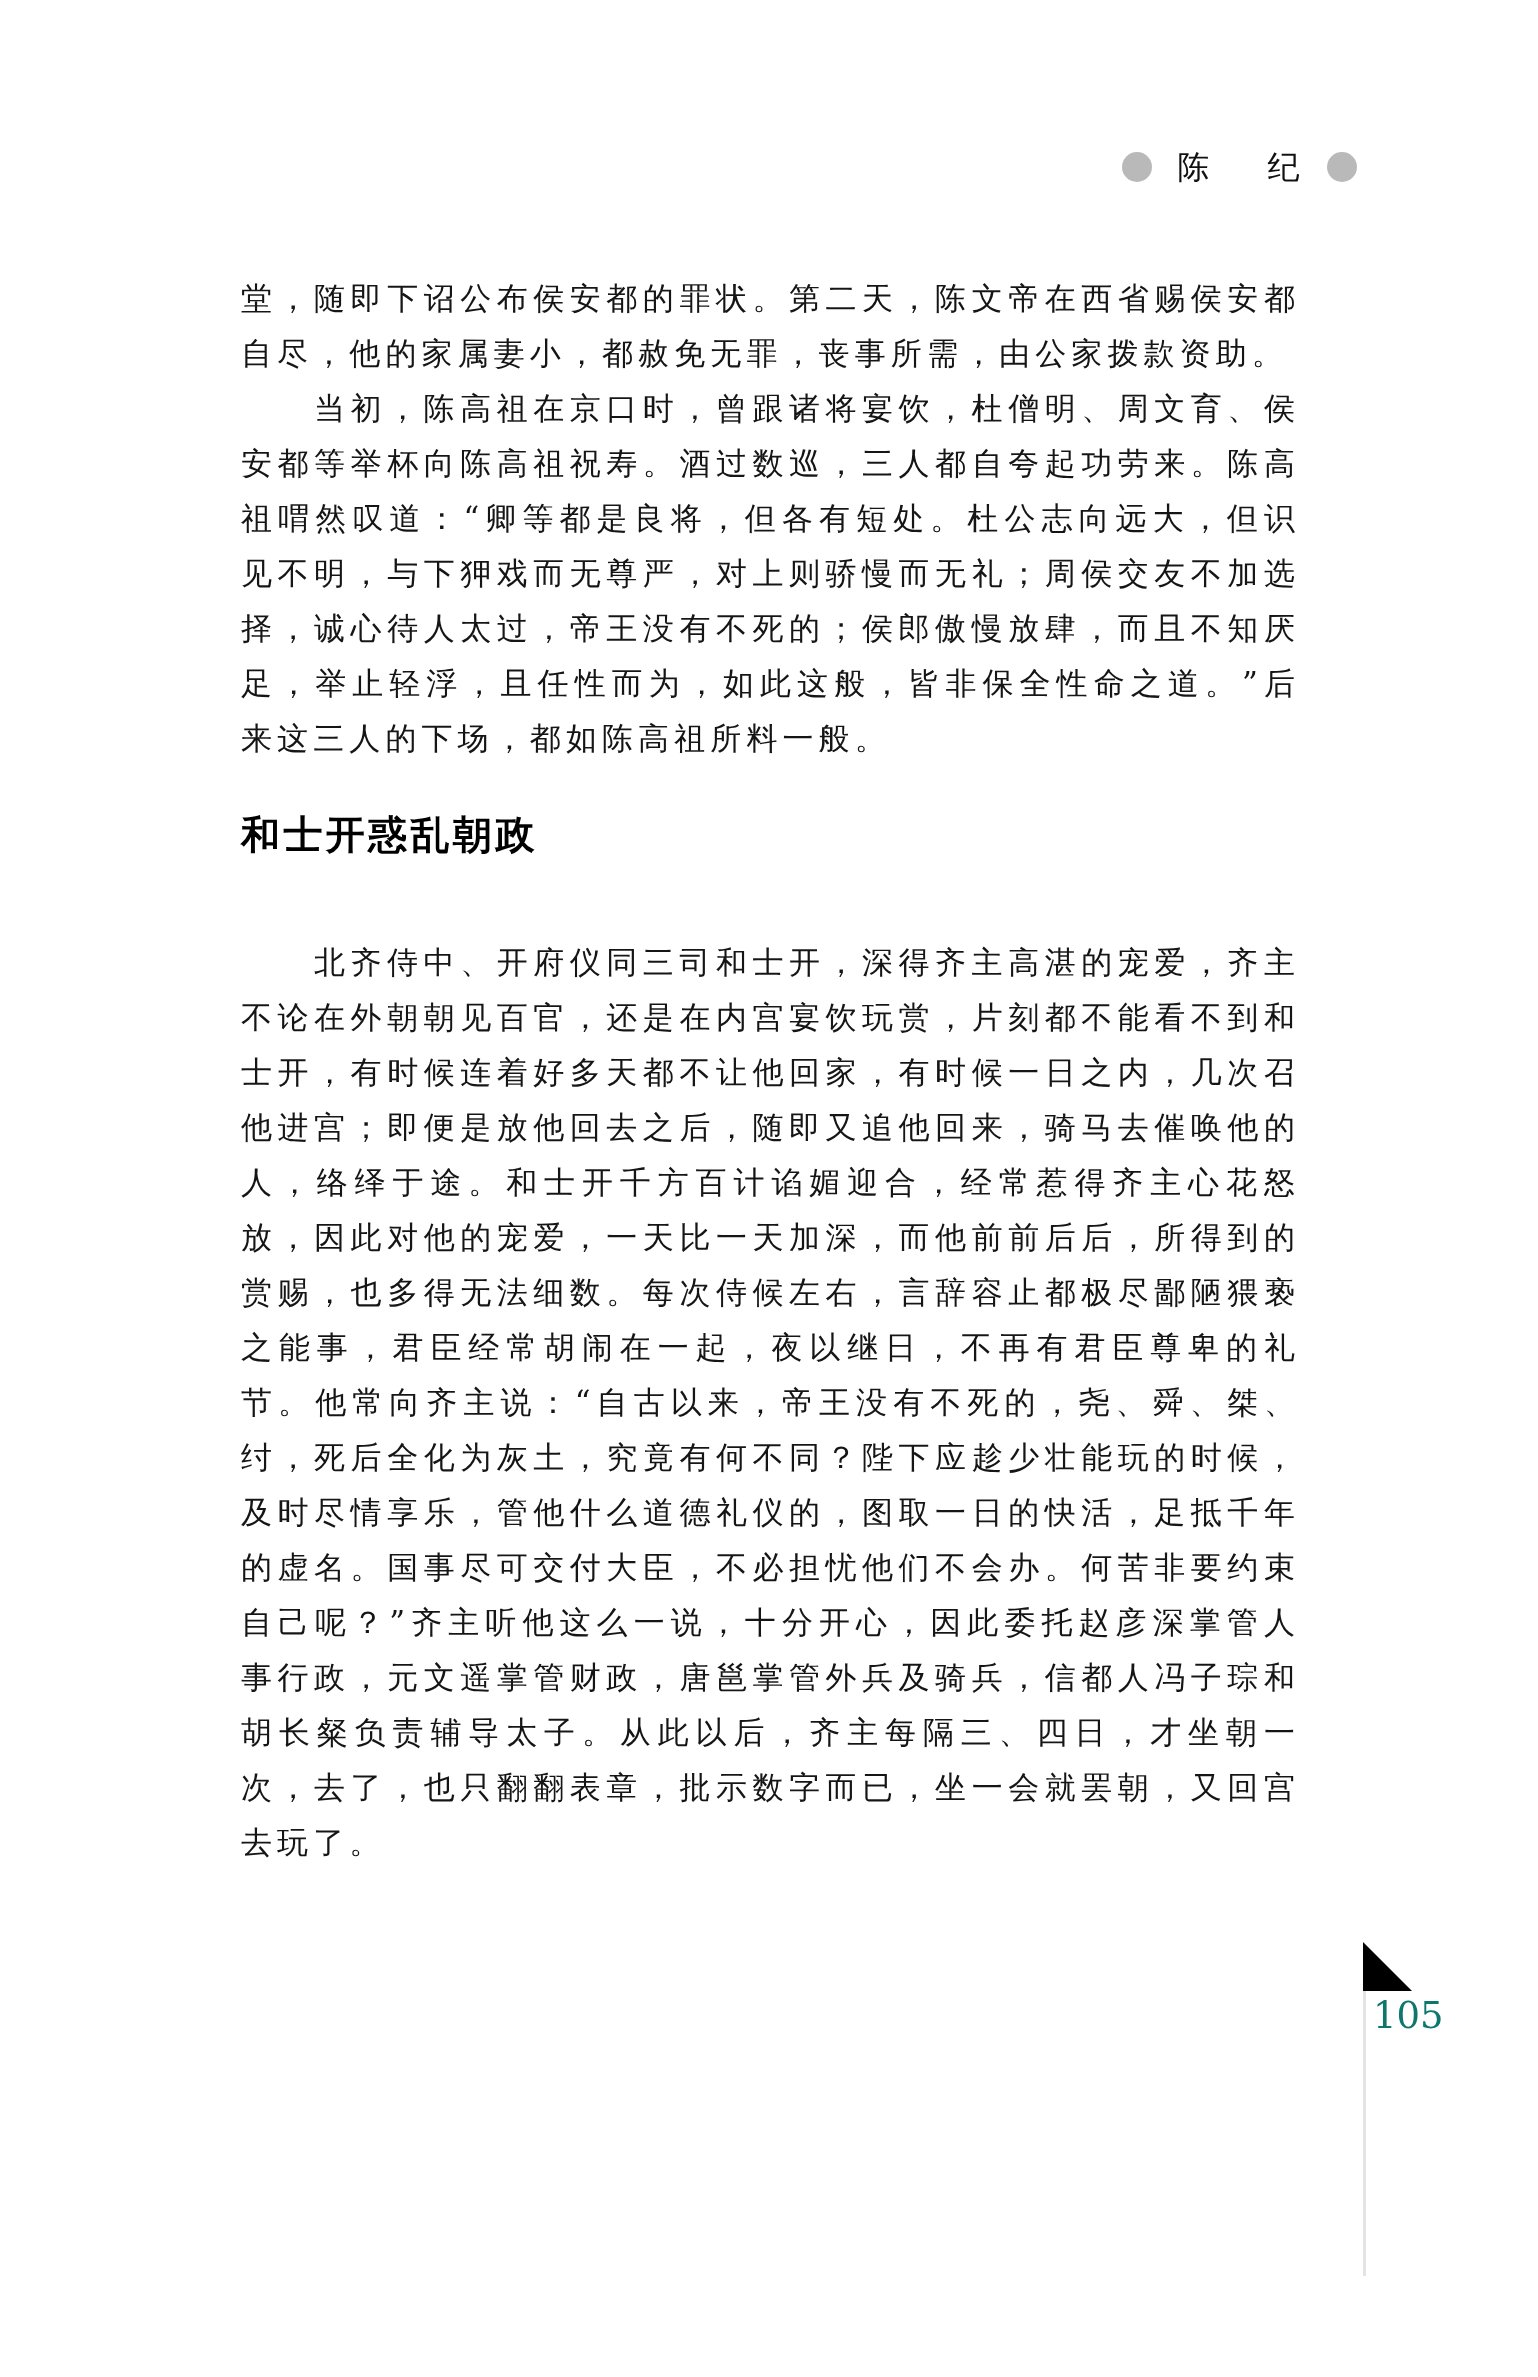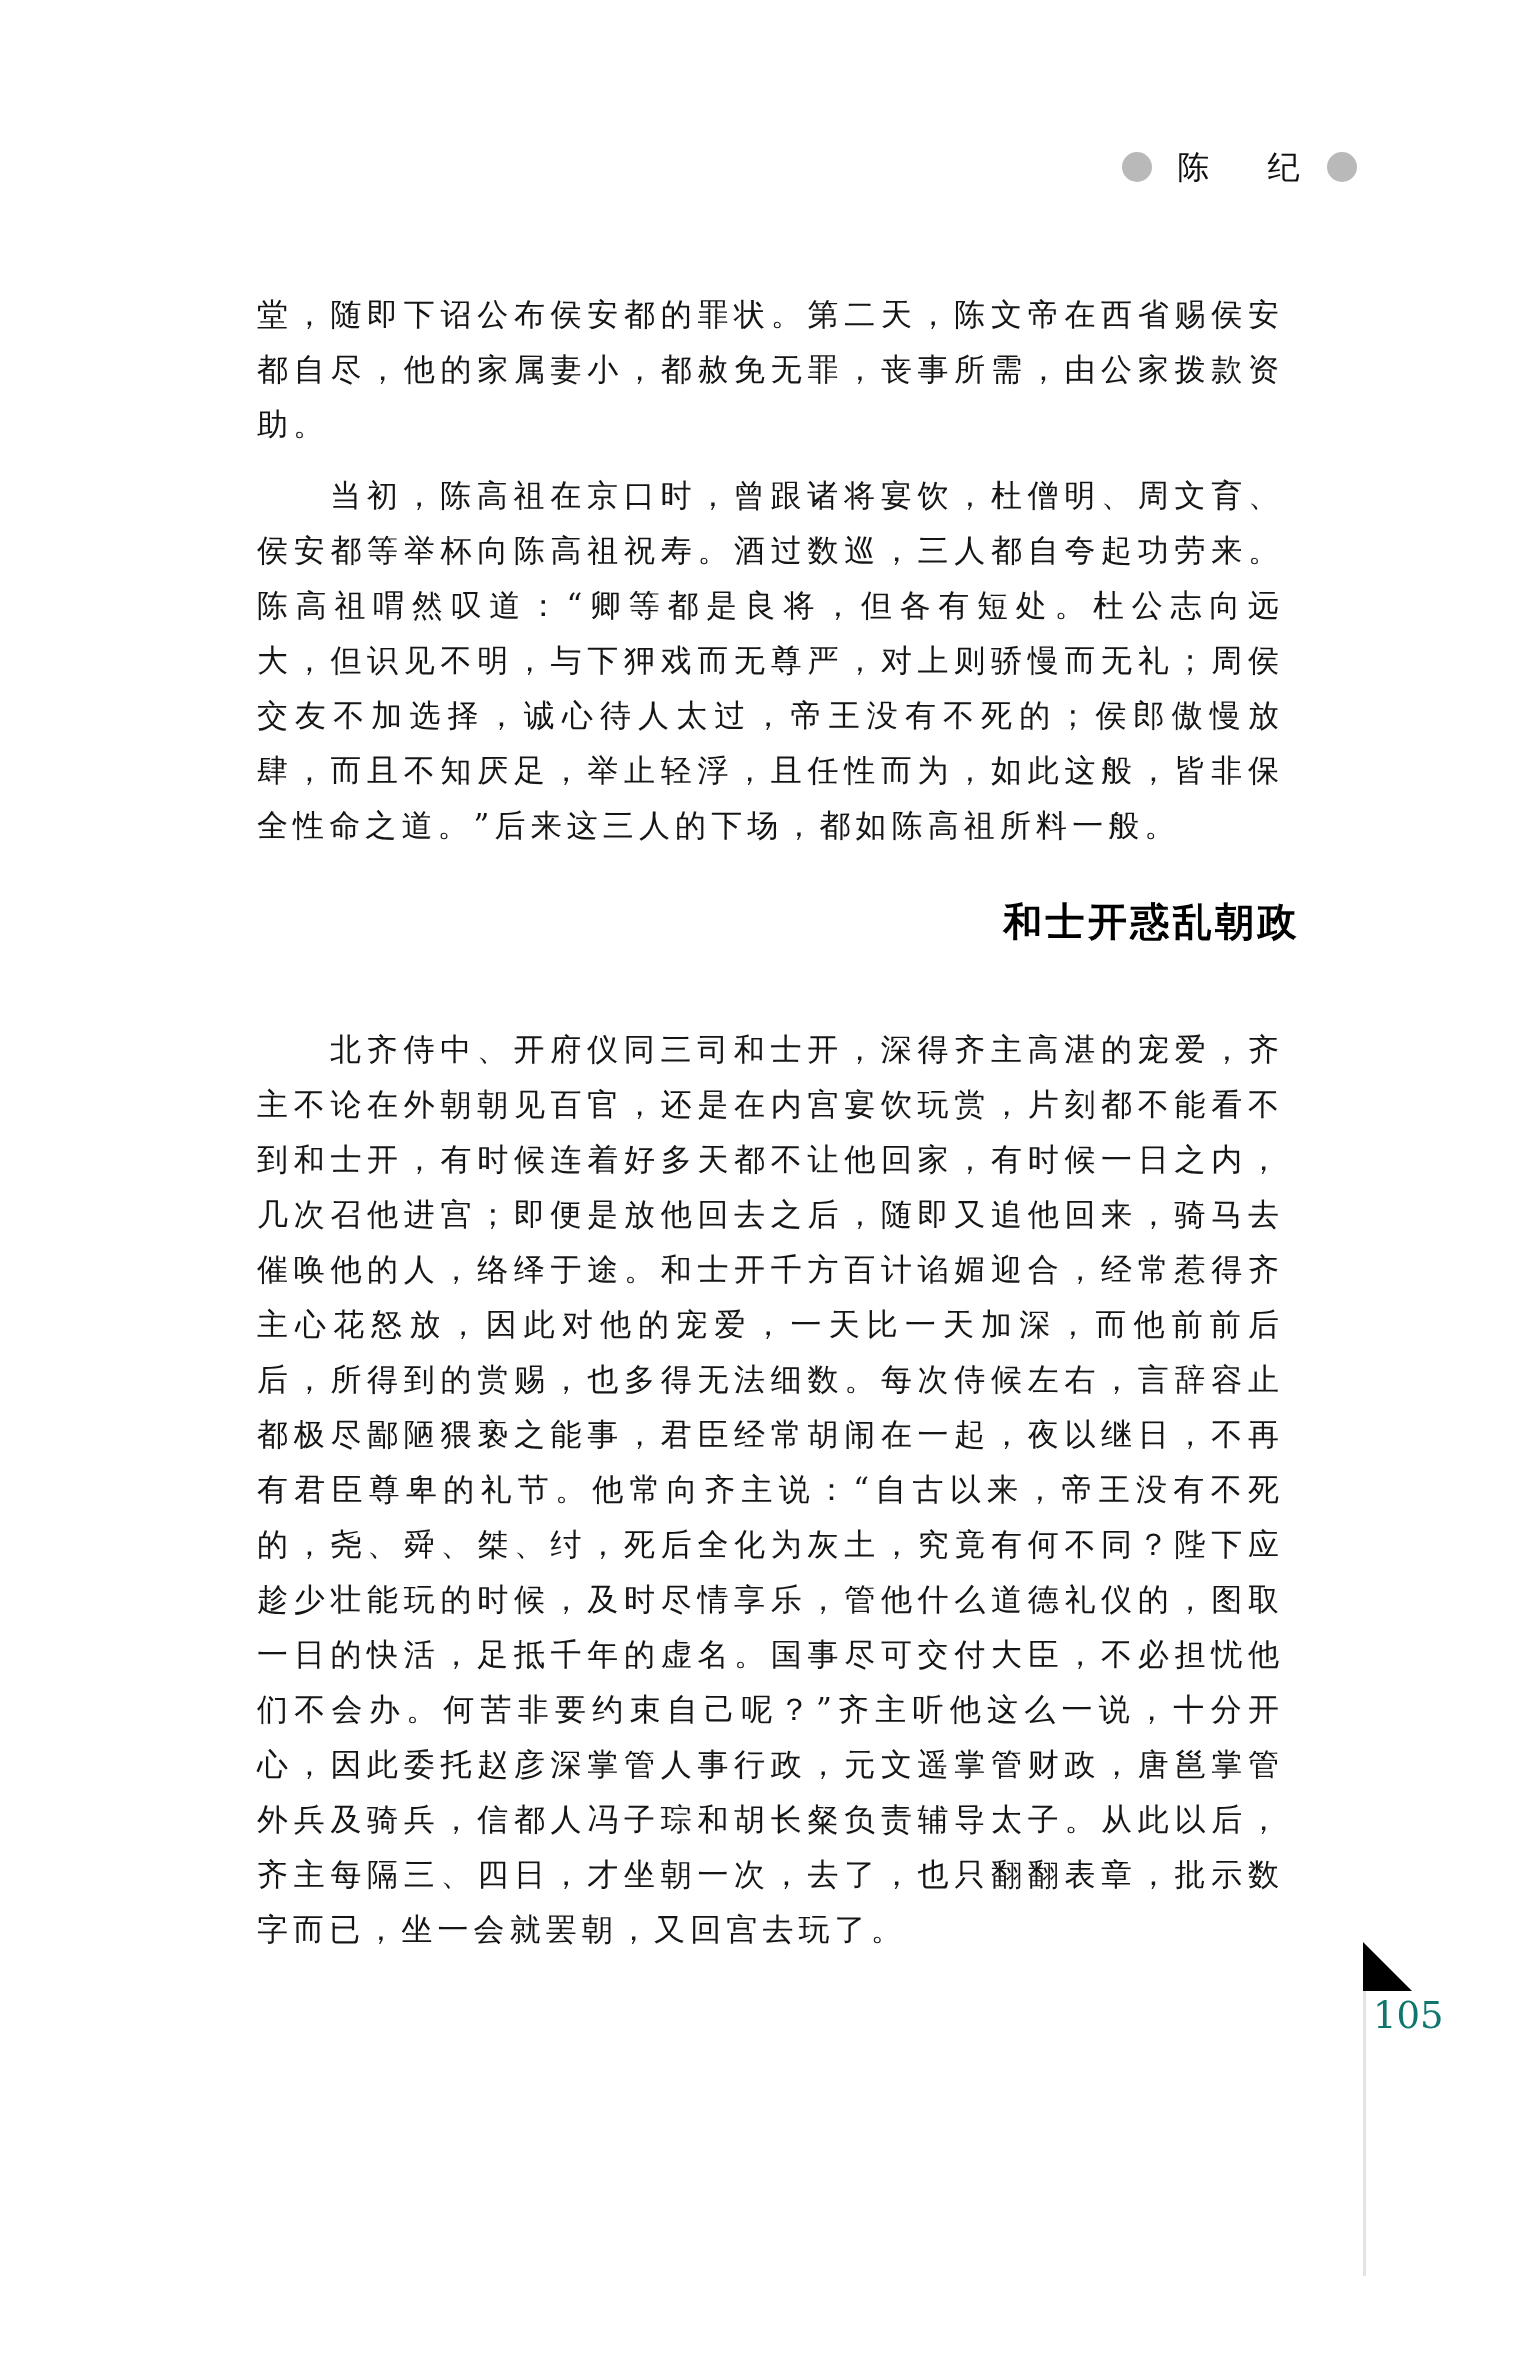--- a/index.html
+++ b/index.html
@@ -43,30 +43,30 @@
     left: 241px;
     top: 271px;
     width: 1059px;
     font-family: "DejaVu Serif", "Liberation Serif", serif;
     font-size: 31px;
     line-height: 55px;
     letter-spacing: 5.1px;
     color: #151515;
     text-align: justify;
   }
-  .body-para { margin: 16px; }
+  .body-para { margin: 0; }
   .body-para.indent { text-indent: 73px; }
 
   .section-heading {
     font-family: "DejaVu Sans", "Liberation Sans", sans-serif;
     font-weight: 700;
     font-size: 39px;
     line-height: 41px;
     letter-spacing: 3.4px;
-    text-align: right;
+    text-align: left;
     text-indent: 0;
     color: #000000;
     margin: 48px 0 80px 0;
   }
 
   
   .corner-triangle {
     position: absolute;
     left: 1363px;
     top: 1942px;

